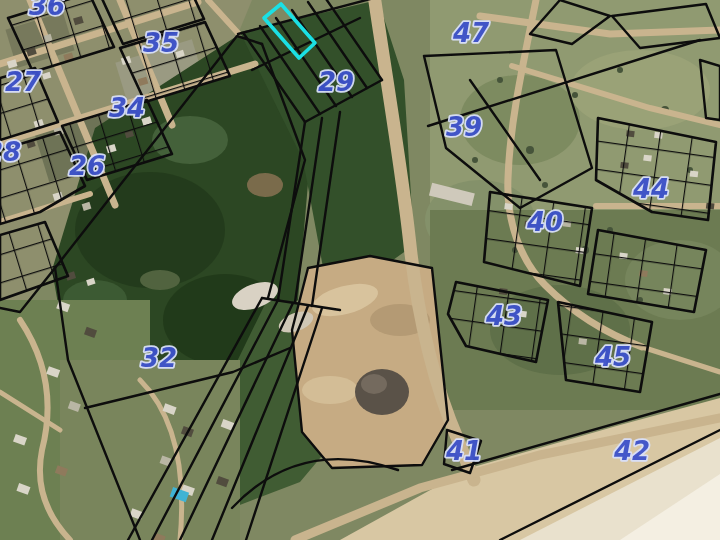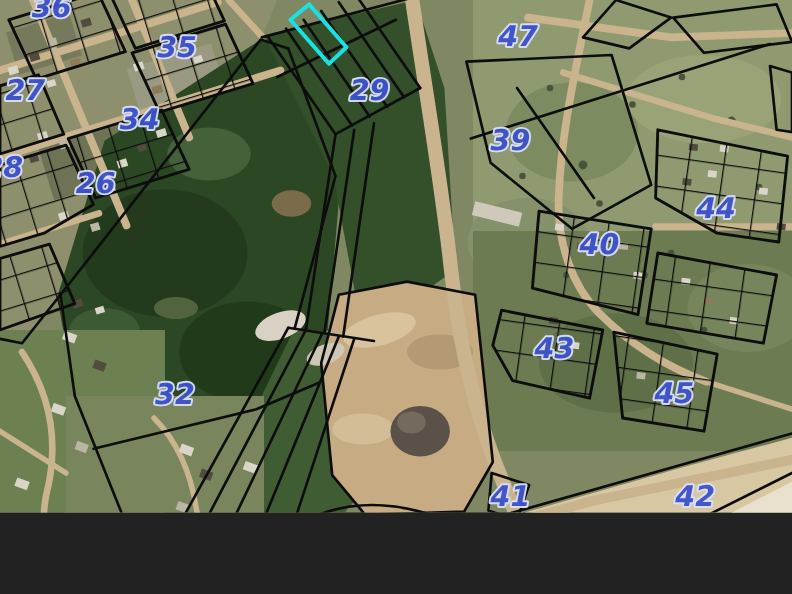--- a/index.html
+++ b/index.html
@@ -1,16 +1,16 @@
 <!DOCTYPE html>
 <html><head>
 <meta charset="utf-8">
 <style>
   html,body{margin:0;padding:0;background:#222;}
-  .stage{position:relative;width:720px;height:466px;overflow:hidden;font-family:"DejaVu Sans",sans-serif;}
+  .stage{position:relative;width:720px;height:540px;overflow:hidden;font-family:"DejaVu Sans",sans-serif;}
   svg{display:block;}
   .blk{font-family:"DejaVu Sans",sans-serif;font-style:italic;font-weight:700;font-size:26px;
        text-anchor:middle;paint-order:stroke;stroke-width:3.5px;stroke-linejoin:round;opacity:.95;}
   .road{fill:none;stroke:#c9b48e;stroke-linecap:round;}
   .pline{fill:none;stroke:#0d0d0d;stroke-width:2.4;stroke-linejoin:round;stroke-linecap:round;}
   .lotTL{fill:url(#lotsTL);stroke:#0d0d0d;stroke-width:2.6;stroke-linejoin:round;}
   .lotR{fill:url(#lotsR);stroke:#0d0d0d;stroke-width:2.6;stroke-linejoin:round;}
   .houseW{fill:#d9d5c8;} .houseD{fill:#514c3e;} .houseB{fill:#8f7a5c;} .houseG{fill:#b9b6a4;}
 </style>
 </head>

